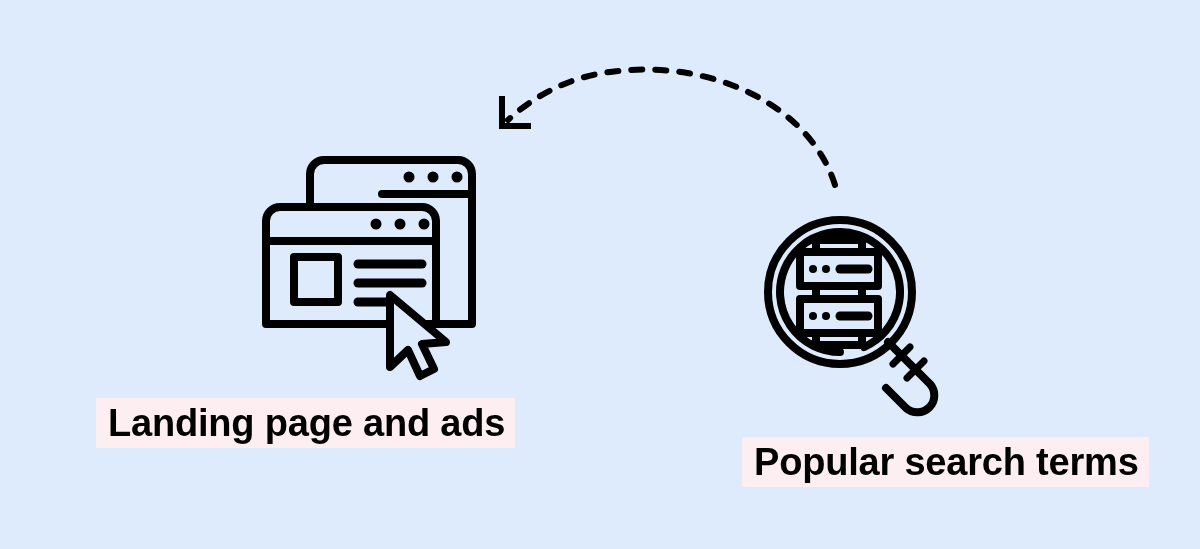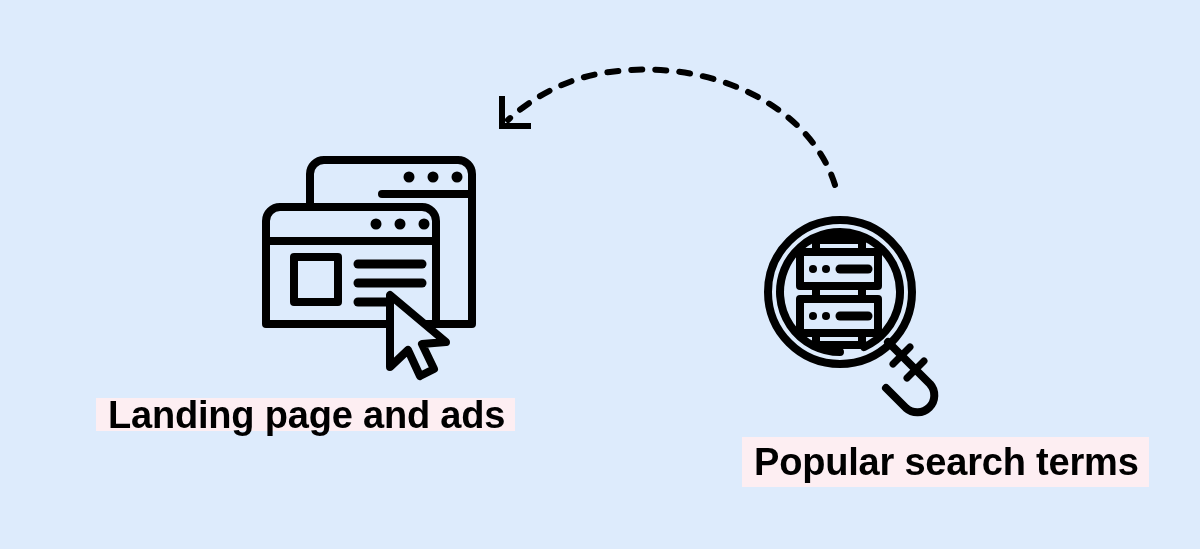--- a/index.html
+++ b/index.html
@@ -60,21 +60,21 @@
     line-height: 50px;
     letter-spacing: -0.2px;
     white-space: nowrap;
     display: flex;
     align-items: center;
     box-sizing: border-box;
   }
   #label-landing {
     left: 96px;
     top: 398px;
-    height: 33px;
+    height: 50px;
     padding: 0 10px 0 12px;
   }
   #label-search {
     left: 742px;
     top: 437px;
     height: 50px;
     padding: 0 10px 0 12px;
   }
 </style>
 </head>

